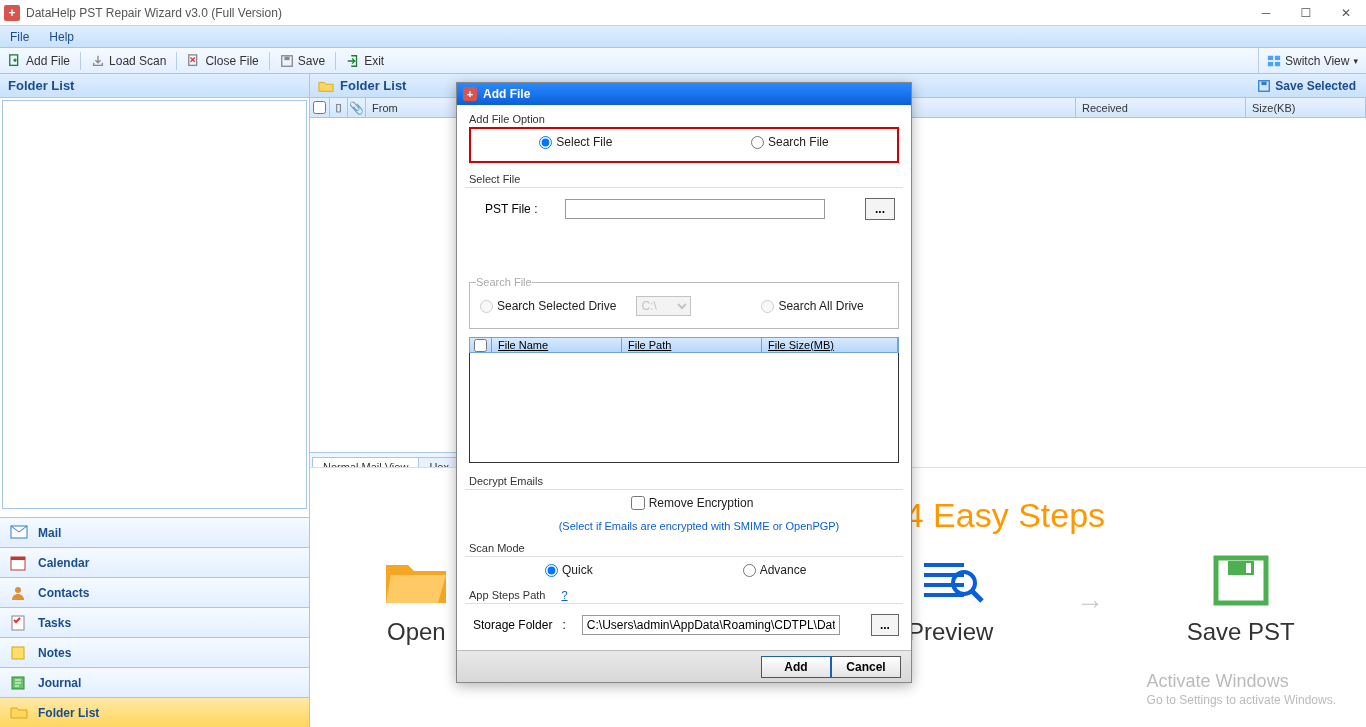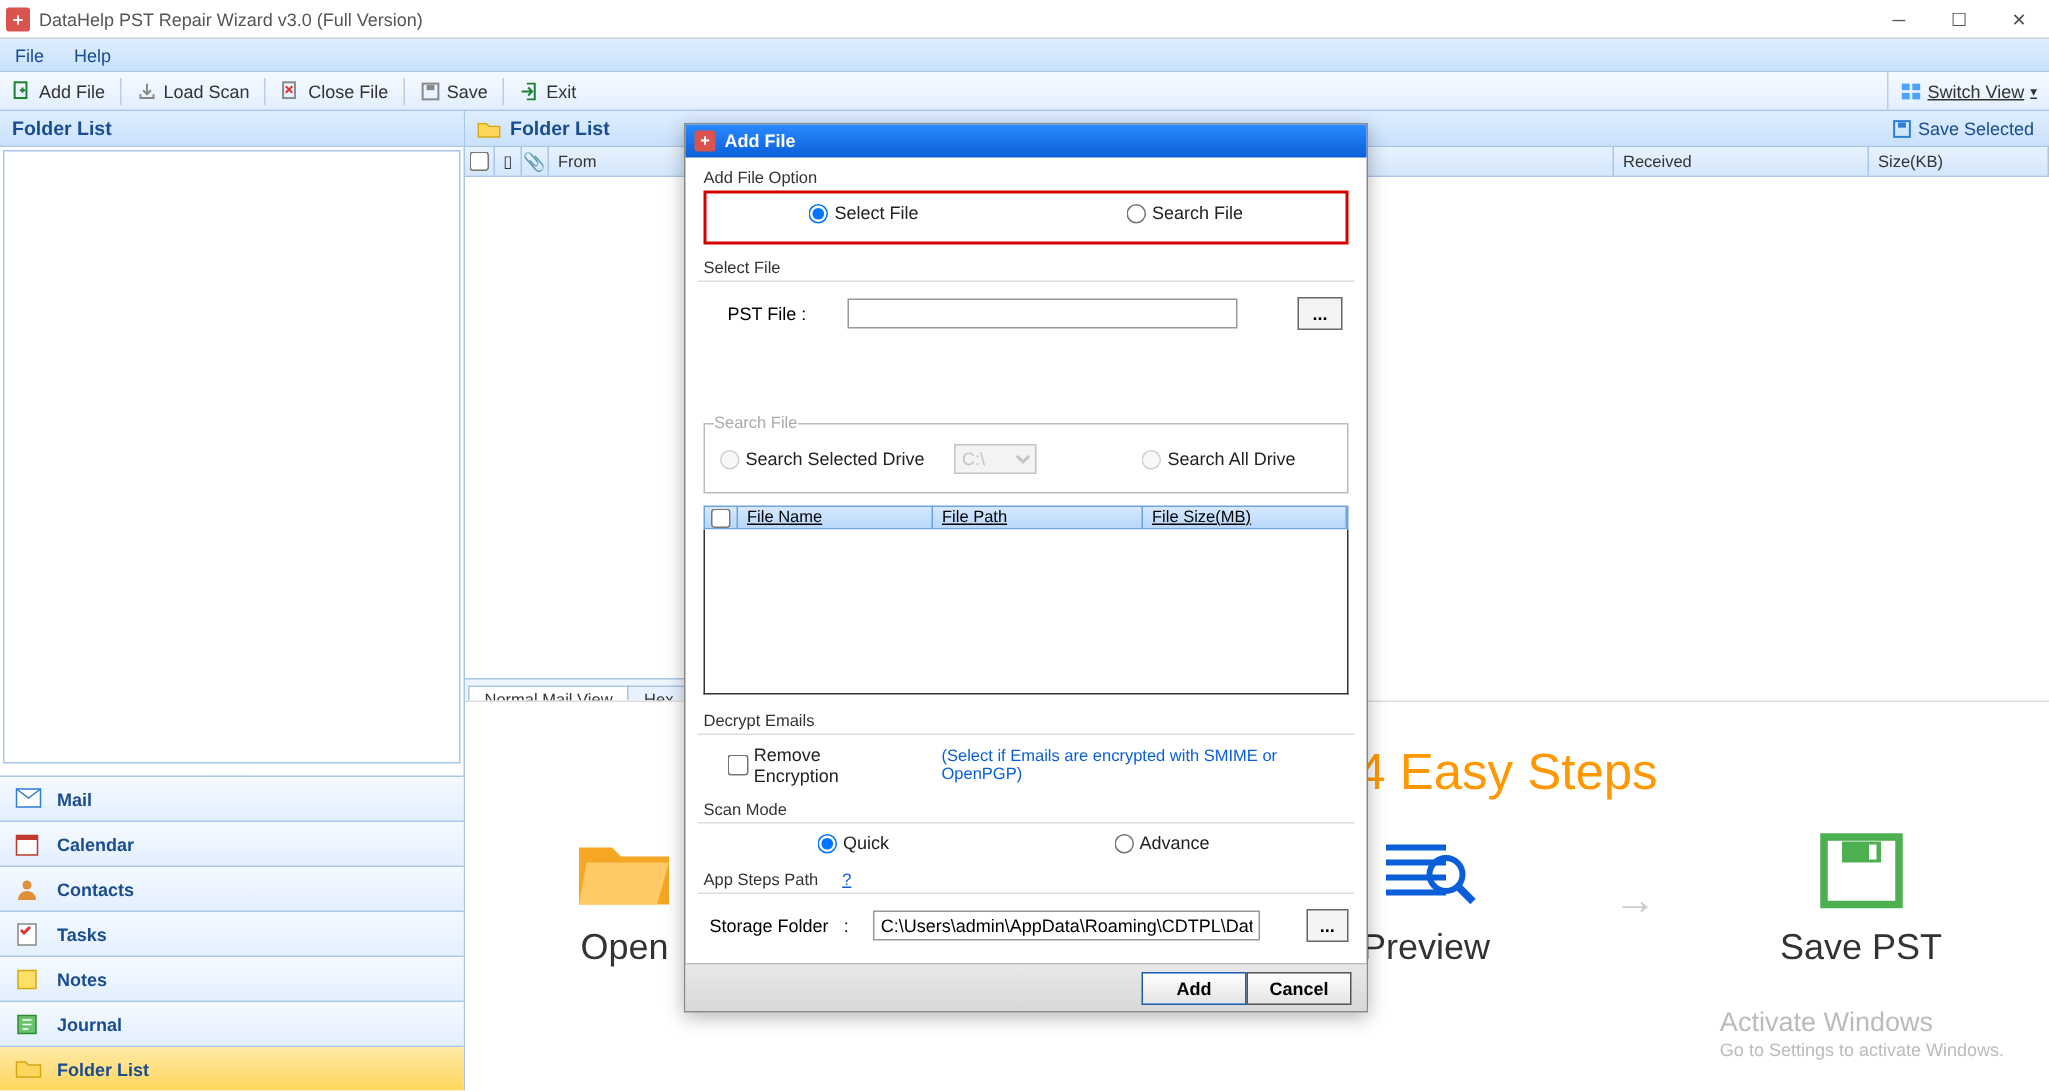--- a/index.html
+++ b/index.html
@@ -30,21 +30,21 @@
 .leftpanel .panehdr { height: 24px; background: linear-gradient(#dfeeff, #c9e1fb); border-bottom: 1px solid #a8c7e8; display: flex; align-items: center; padding-left: 8px; font-size: 13px; font-weight: bold; color: #1a4d8f; }
 .leftpanel .tree { flex: 1; background: #fff; border: 1px solid #a8c7e8; margin: 2px; }
 .leftpanel .grip { height: 6px; text-align: center; font-size: 8px; color: #aaa; letter-spacing: 2px; }
 .leftpanel .navstack div.navitem { height: 30px; border-top: 1px solid #a8c7e8; display: flex; align-items: center; padding-left: 10px; font-size: 12px; color: #1a4d8f; font-weight: bold; gap: 10px; background: linear-gradient(#f5faff, #e3efff); }
 .leftpanel .navstack div.navitem.sel { background: linear-gradient(#ffe9a8, #ffd65c); }
 .navitem .nicon { width: 18px; height: 16px; display: inline-block; }
 
 
 .rightarea { flex: 1; display: flex; flex-direction: column; position: relative; }
 .rightarea .panehdr2 { height: 24px; background: linear-gradient(#dfeeff, #c9e1fb); border-bottom: 1px solid #a8c7e8; display: flex; align-items: center; padding-left: 8px; font-size: 13px; font-weight: bold; color: #1a4d8f; }
-.rightarea .panehdr2 .savesel { margin-left: auto; margin-right: 10px; font-weight: normal; font-size: 12px; display: flex; align-items: center; gap: 4px; }
+.rightarea .panehdr2 .savesel { margin-left: auto; margin-right: 10px; font-weight: bold; font-size: 12px; display: flex; align-items: center; gap: 4px; }
 
 
 .listhdr { height: 20px; background: linear-gradient(#e8f2ff, #d3e6fb); border-bottom: 1px solid #a8c7e8; display: flex; align-items: center; font-size: 11px; color: #333; }
 .listhdr div { border-right: 1px solid #a8c7e8; padding: 0 6px; height: 100%; display: flex; align-items: center; }
 .listhdr .cb { width: 20px; justify-content: center; }
 .listhdr .ic { width: 18px; justify-content: center; }
 
 
 .bodycanvas { flex: 1; background: #fff; position: relative; overflow: hidden; }
 
@@ -140,21 +140,21 @@
     <span>Save</span>
   </div>
   <div class="sep"></div>
   <div class="tbtn">
     <svg viewBox="0 0 16 16">
         <path d="M6 2h6v12H6M2 8h8M7 5l3 3-3 3" fill="none" stroke="#1a7f2e" stroke-width="1.5"></path>
       </svg>
     <span>Exit</span>
   </div>
   <div class="spacer"></div>
-  <div class="tbtn" style="border-left:1px solid #b8cee8;text-decoration:underline;">
+  <div class="tbtn" style="border-left:1px solid #b8cee8;">
     <svg viewBox="0 0 16 16">
         <rect x="1" y="2" width="6" height="5" fill="#4aa3ff"></rect>
         <rect x="9" y="2" width="6" height="5" fill="#4aa3ff"></rect>
         <rect x="1" y="9" width="6" height="5" fill="#4aa3ff"></rect>
         <rect x="9" y="9" width="6" height="5" fill="#4aa3ff"></rect>
       </svg>
     <span>Switch View</span>
     <span style="font-size:9px;">▾</span>
   </div>
 </div>
@@ -356,21 +356,21 @@
       <div style="width:22px; justify-content:center;">
           <input type="checkbox" style="">
         </div>
       <div style="width:130px;">File Name</div>
       <div style="width:140px;">File Path</div>
       <div style="flex:1;">File Size(MB)</div>
     </div>
     <div class="filelist"></div>
 
     <div class="grouplabel" style="margin-top:8px;">Decrypt Emails</div>
-    <div style="border-top:1px solid #ddd; padding:6px 4px 6px 20px;" class="rowflex">
+    <div style="border-top:1px solid #ddd; padding:6px 4px 6px 20px;flex-direction:column;" class="rowflex">
       <label class="radio">
           <input type="checkbox" style="width: 14px; height: 14px;"> 
           <span>Remove Encryption</span>
         </label>
       <span class="hint" style="margin-left:14px;">(Select if Emails are encrypted with SMIME or OpenPGP)</span>
     </div>
 
     <div class="grouplabel">Scan Mode</div>
     <div style="border-top:1px solid #ddd; padding:6px 4px 2px 80px;">
       <div class="rowflex" style="gap:150px;">

